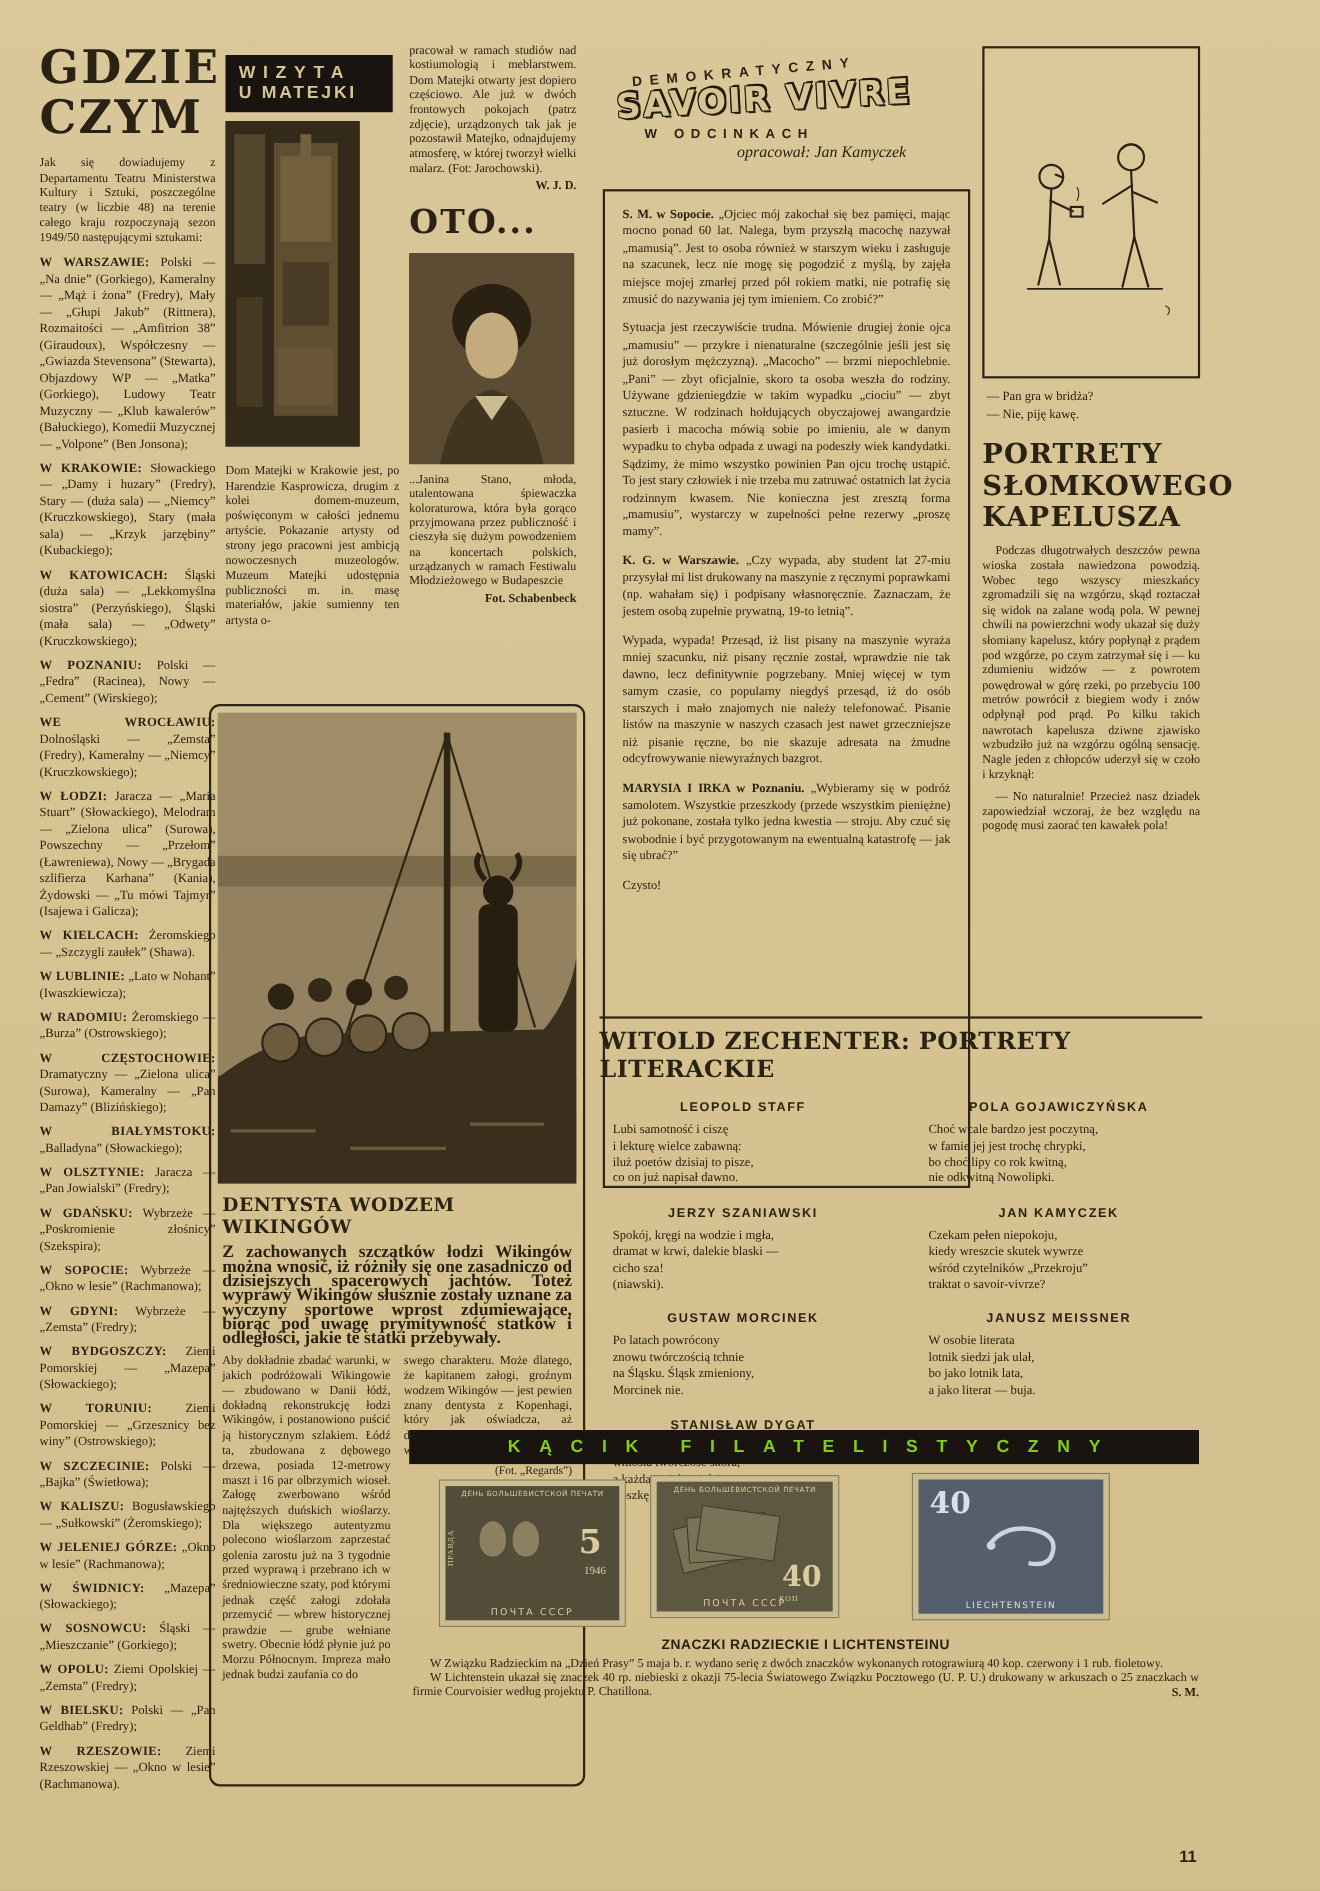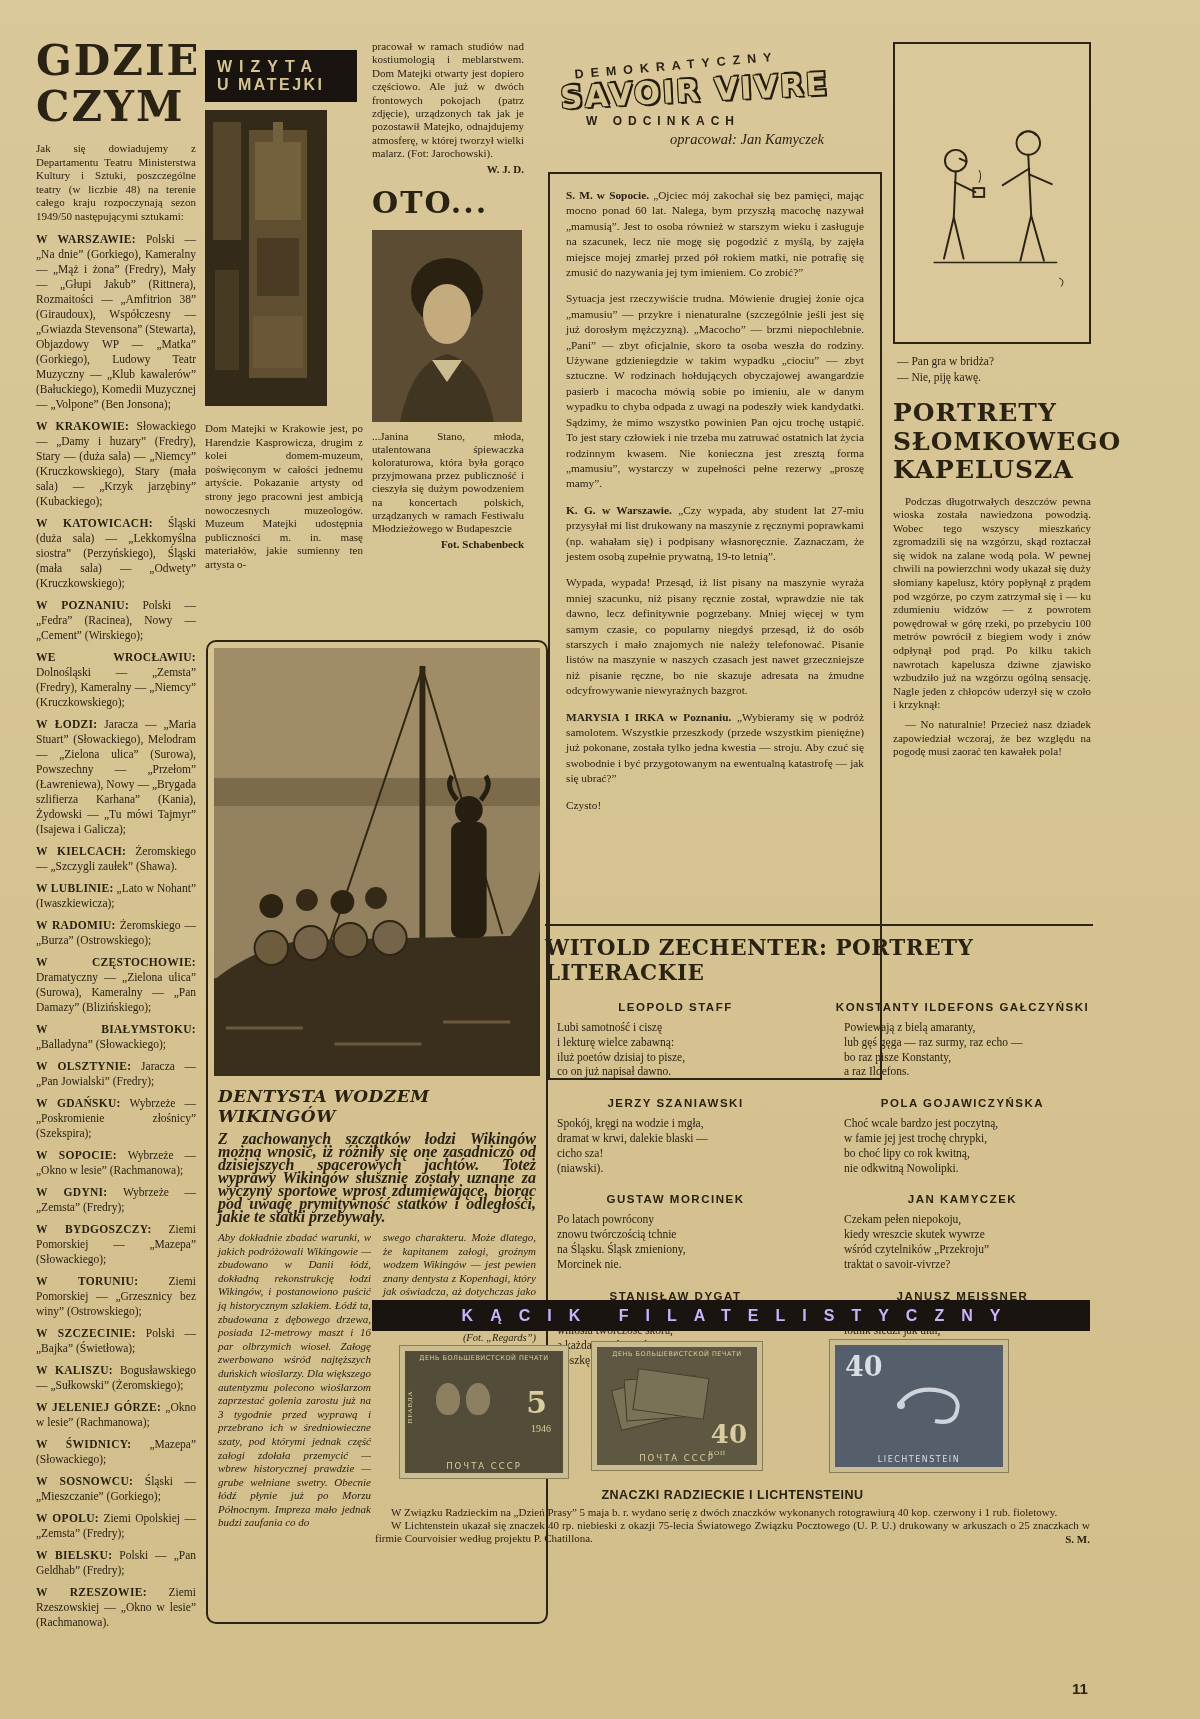--- a/index.html
+++ b/index.html
@@ -28,22 +28,22 @@
 
 .col3 { position:absolute; left:372px; top:40px; width:152px; }
 .col3-top { font-size:11px; line-height:13.4px; text-align:justify; }
 .col3-sig { text-align:right; font-weight:bold; font-size:11px; margin:2px 0 10px; }
 .oto { font-family:"DejaVu Serif",serif; font-weight:bold; font-size:30px; letter-spacing:2px; margin-bottom:10px; }
 .stano-photo { width:150px; height:192px; background:#5b4c33; margin-bottom:8px; }
 .stano-caption { font-size:11px; line-height:13.2px; text-align:justify; }
 .stano-credit { text-align:right; font-weight:bold; font-size:11px; margin-top:3px; }
 
 
-.viking-box { position:absolute; left:206px; top:640px; width:342px; height:984px;
-  border:2px solid #2c2414; border-radius:10px; padding:6px; overflow:hidden;font-style:italic; }
+.viking-box { position:absolute; left:190px; top:640px; width:342px; height:984px;
+  border:2px solid #2c2414; border-radius:10px; padding:6px; overflow:hidden; }
 .viking-photo { width:100%; height:428px; background:#93815f; }
 .viking-heading { font-family:"DejaVu Serif",serif; font-weight:bold; font-size:17px; letter-spacing:.5px; margin:10px 4px 6px; }
 .viking-intro { font-weight:bold; font-size:16px; line-height:13px; text-align:justify; margin:0 4px 8px; }
 .viking-cols { display:flex; gap:12px; margin:0 4px; }
 .vc { flex:1; font-size:11px; line-height:13.6px; text-align:justify; }
 .viking-credit { text-align:right; font-size:10.5px; margin-top:5px; }
 
 
 .savoir-header { position:absolute; left:552px; top:54px; width:330px; height:114px; }
 .sv-kicker { transform:rotate(-5deg); font-family:"Liberation Sans",sans-serif; font-weight:bold; letter-spacing:7px; font-size:12.5px; margin-left:22px; }
@@ -66,21 +66,21 @@
 .zechenter { position:absolute; left:545px; top:924px; width:548px; border-top:2px solid #2c2414; padding-top:9px; }
 .zech-heading { font-family:"DejaVu Serif",serif; font-weight:bold; font-size:21.5px; letter-spacing:.5px; margin-bottom:16px; }
 .poems { display:flex; gap:26px; }
 .poems-col { flex:1; }
 .poem { margin-bottom:18px; }
 .poem-author { text-align:center; font-family:"Liberation Sans",sans-serif; font-size:11.5px; font-weight:bold; letter-spacing:1.5px; margin-bottom:7px; }
 .poem-text { font-size:11.5px; line-height:14.8px; white-space:pre-line; padding-left:12px; }
 
 
 .kacik-banner { position:absolute; left:372px; top:1300px; width:718px; height:31px;
-  background:#191410; color:#c4b5fd; font-family:"Liberation Sans",sans-serif; font-weight:bold;
+  background:#191410; color:#84cc16; font-family:"Liberation Sans",sans-serif; font-weight:bold;
   font-size:16px; letter-spacing:17px; text-indent:17px; text-align:center; line-height:31px; white-space:nowrap; overflow:hidden; }
 .stamp { position:absolute; background:#cbbd92; padding:5px; box-shadow:0 0 0 1px #8a7c58; }
 .stamp1 { left:400px; top:1346px; width:168px; height:132px; }
 .stamp2 { left:592px; top:1342px; width:170px; height:128px; }
 .stamp3 { left:830px; top:1340px; width:178px; height:132px; }
 .stamp-inner { position:relative; width:100%; height:100%; overflow:hidden; color:#d9cc9e; }
 .s1 { background:#524c38; } .s2 { background:#5e5741; } .s3 { background:#555e6b; }
 .s-top { font-family:"DejaVu Sans",sans-serif; font-size:6.5px; letter-spacing:.5px; text-align:center; padding-top:3px; }
 .s-bottom { position:absolute; bottom:2px; width:100%; text-align:center; font-family:"DejaVu Sans",sans-serif; font-size:8.5px; letter-spacing:2px; }
 .s-side { position:absolute; left:-12px; top:52px; transform:rotate(-90deg); font-size:7px; letter-spacing:1px; }
@@ -339,27 +339,20 @@
           <div class="poem">
             <h4 class="poem-author">STANISŁAW DYGAT</h4>
             <div class="poem-text">Już trzy powieści
 wniosła twórczość skora,
 a każda z nich mieści
 troszkę wody (z „Jeziora”).</div>
           </div>
         </div>
       <div class="poems-col">
 
-          <div class="poem">
-            <h4 class="poem-author">KONSTANTY ILDEFONS GAŁCZYŃSKI</h4>
-            <div class="poem-text">Powiewają z bielą amaranty,
-lub gęś gęga — raz surmy, raz echo —
-bo raz pisze Konstanty,
-a raz Ildefons.</div>
-          </div>
 
           <div class="poem">
             <h4 class="poem-author">POLA GOJAWICZYŃSKA</h4>
             <div class="poem-text">Choć wcale bardzo jest poczytną,
 w famie jej jest trochę chrypki,
 bo choć lipy co rok kwitną,
 nie odkwitną Nowolipki.</div>
           </div>
 
           <div class="poem">

